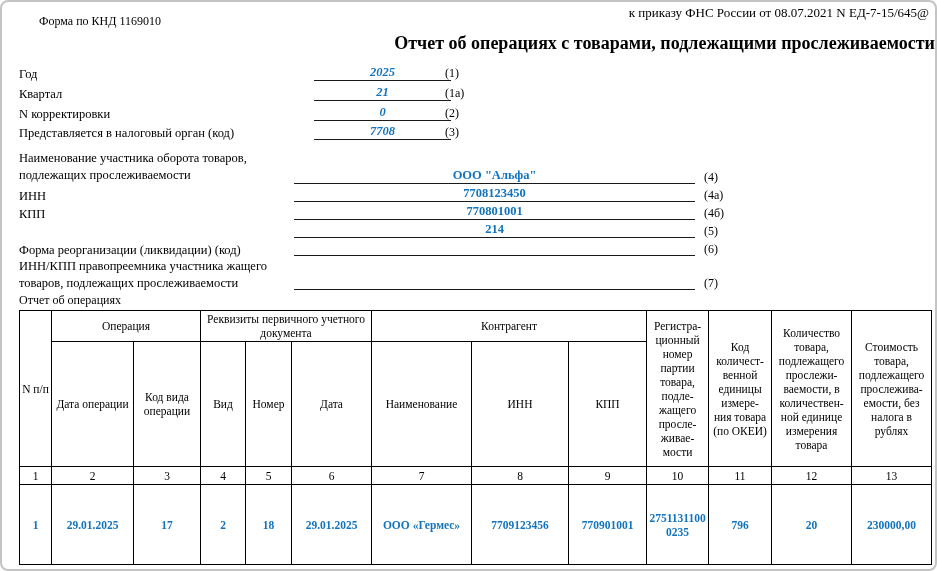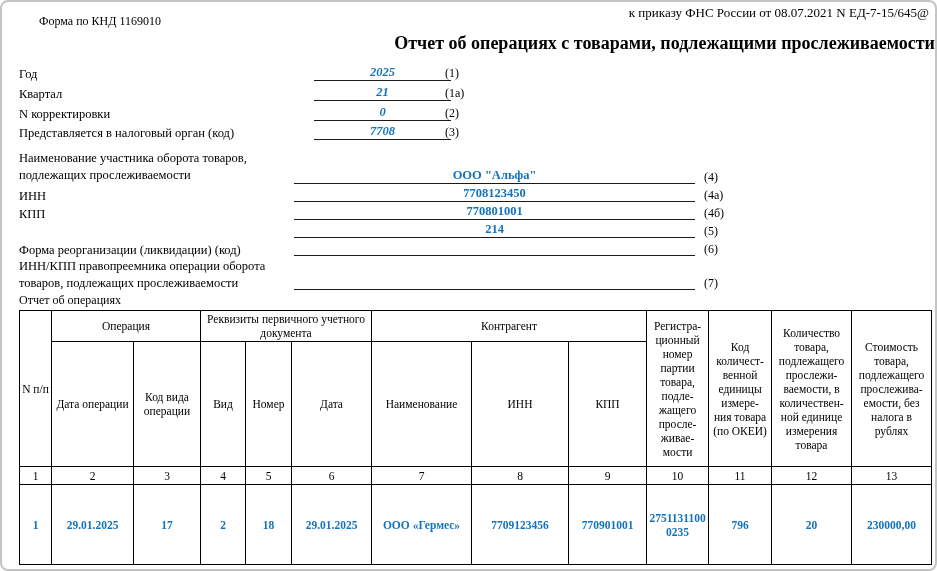--- a/index.html
+++ b/index.html
@@ -70,21 +70,21 @@
   <div class="uline wline" style="top:201px">770801001</div>
   <div class="ref" style="left:702px;top:204px">(4б)</div>
 
   <div class="uline wline" style="top:219px">214</div>
   <div class="ref" style="left:702px;top:222px">(5)</div>
 
   <div class="lbl" style="left:17px;top:240px">Форма реорганизации (ликвидации) (код)</div>
   <div class="uline wline" style="top:237px"></div>
   <div class="ref" style="left:702px;top:240px">(6)</div>
 
-  <div class="lbl" style="left:17px;top:256px">ИНН/КПП правопреемника операции оборота
+  <div class="lbl" style="left:17px;top:256px">ИНН/КПП правопреемника участника жащего
 товаров, подлежащих прослеживаемости</div>
   <div class="uline wline" style="top:271px"></div>
   <div class="ref" style="left:702px;top:274px">(7)</div>
 
   <div class="table-label">Отчет об операциях</div>
 
   <table class="optable">
     <colgroup>
       <col style="width:32px">
         <col style="width:82px">

